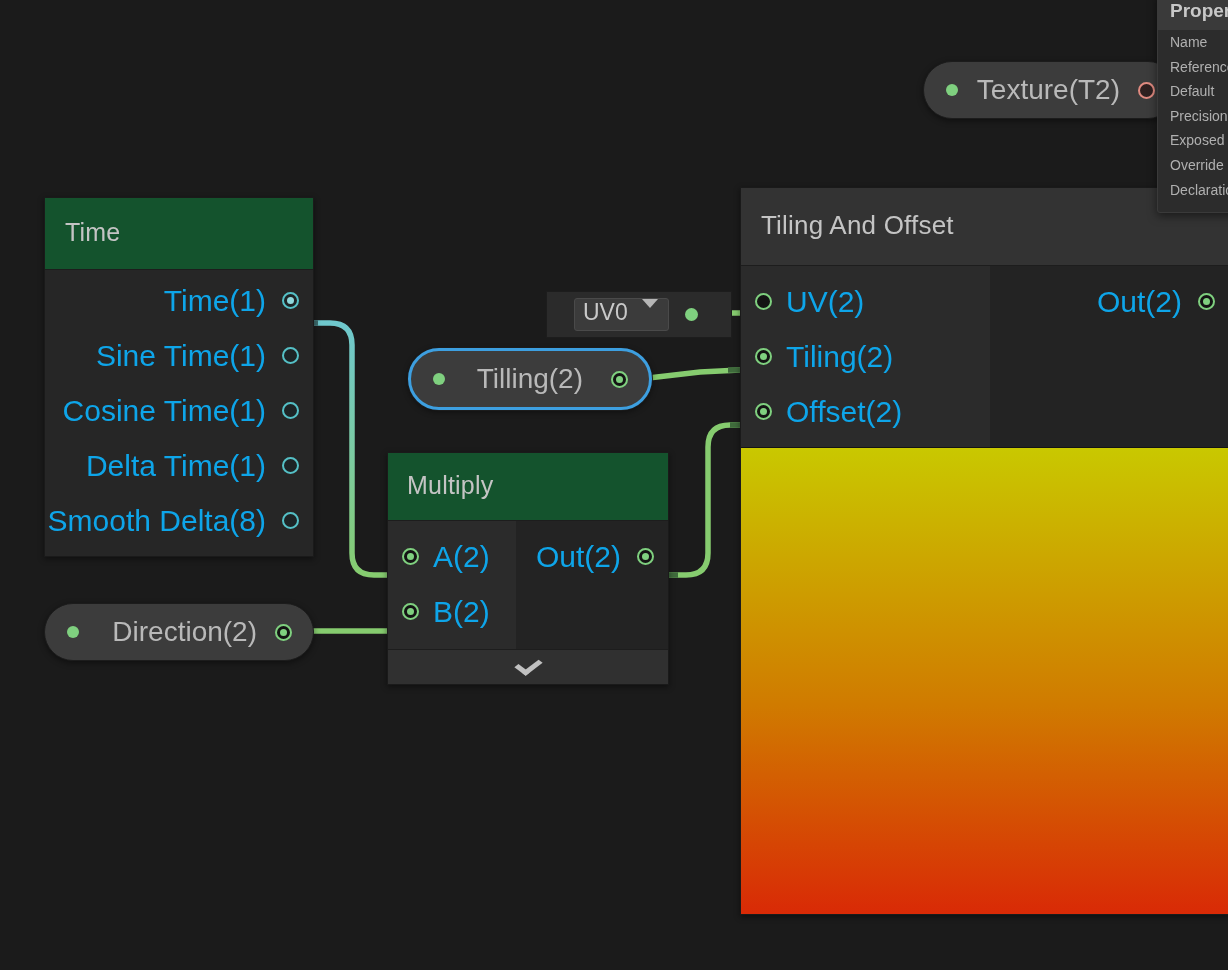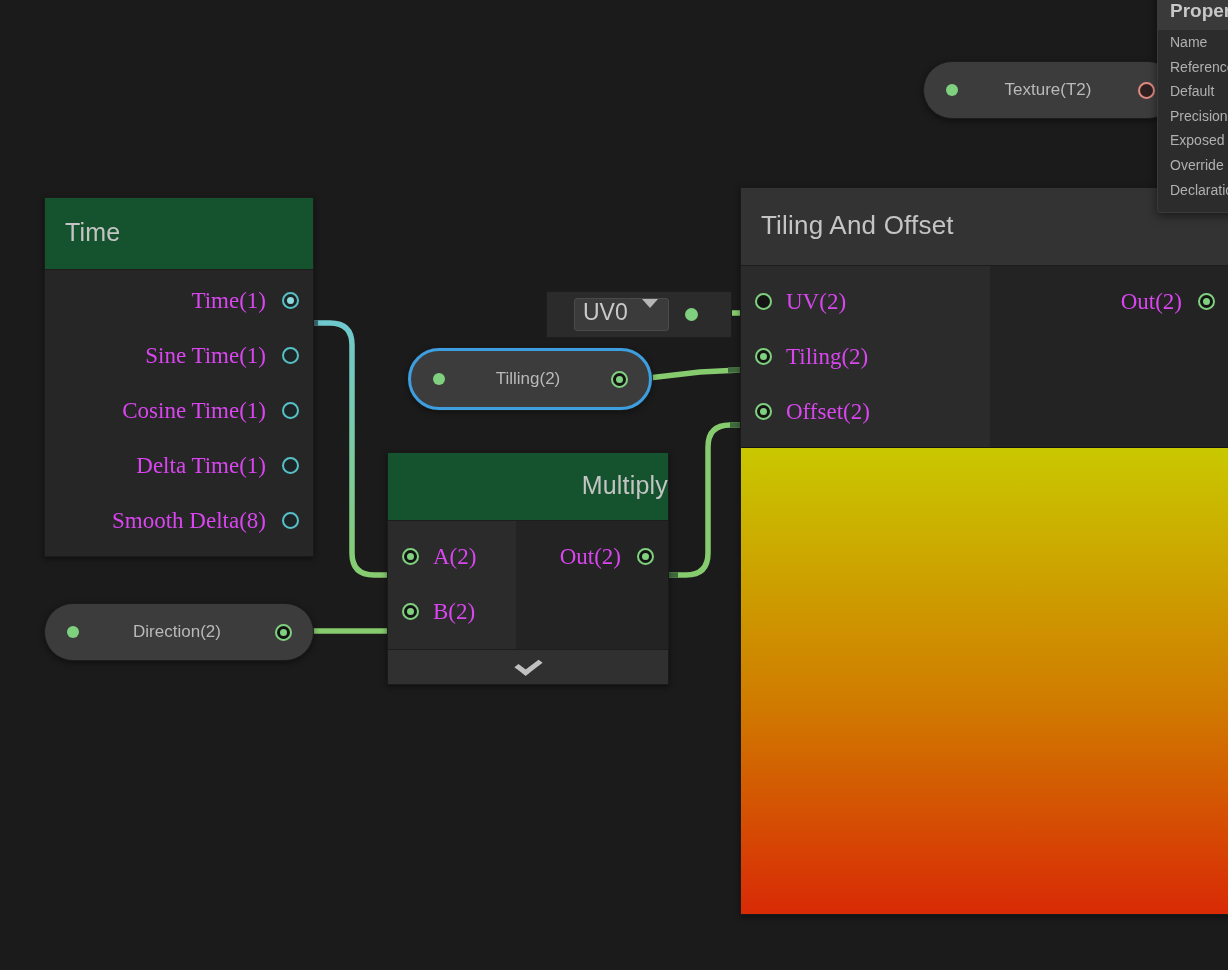--- a/index.html
+++ b/index.html
@@ -52,23 +52,22 @@
     flex: 1 1 auto;
   }
   .port-row {
     display: flex;
     align-items: center;
     height: 55px;
     white-space: nowrap;
   }
   .port-row.out { justify-content: flex-end; }
   .port-label {
-    color: #d946ef;
-    font-size: 23px;
-    font-family: Liberation Serif, serif;
+    color: #0ea5e9;
+    font-size: 30px;
   }
   .port-row.in .port-label { margin-left: 14px; padding-right: 18px; }
   .port-row.out .port-label { margin-right: 16px; }
 
   
   .port {
     width: 17px; height: 17px;
     border-radius: 50%;
     box-sizing: border-box;
     flex: 0 0 auto;
@@ -127,30 +126,30 @@
   }
   .pill .bullet {
     width: 12px; height: 12px;
     border-radius: 50%;
     background: #7fd07f;
     margin-left: 22px;
     flex: 0 0 auto;
   }
   .pill .pill-label {
     color: #b9b9b9;
-    font-size: 17px;
+    font-size: 28px;
     margin: 0 18px;
     white-space: nowrap;
     flex: 1 1 auto;
-    text-align: center;
+    text-align: right;
   }
   .pill .port { margin-right: 21px; }
 
   #pill-texture { left: 923px; top: 61px; width: 252px; }
-  #pill-tilling { left: 408px; top: 348px; width: 238px; }
+  #pill-tilling { left: 408px; top: 348px; width: 238px; gap: 10px; }
   #pill-direction { left: 44px; top: 603px; width: 268px; }
 
   
   #node-uv0 {
     position: absolute;
     left: 546px; top: 291px;
     width: 184px; height: 45px;
     background: #2b2b2b;
     border: 1px solid #1d1d1d;
     display: flex;
@@ -178,21 +177,21 @@
   }
   .small-port {
     width: 13px; height: 13px;
     border-radius: 50%;
     background: #7fd07f;
     margin-left: 16px;
   }
 
   
   #node-multiply { left: 387px; top: 452px; width: 280px; }
-  #node-multiply .node-header { padding: 18px 0 20px 19px; text-align: right; }
+  #node-multiply .node-header { padding: 18px 0 20px 19px; }
   #node-multiply .port-col-in { width: 128px; }
   #node-multiply .rows-in { padding: 8px 0 10px 0; }
   #node-multiply .rows-out { padding: 8px 0 10px 0; }
   .node-footer {
     background: #303030;
     border-top: 1px solid #1d1d1d;
     height: 34px;
     display: flex;
     align-items: center;
     justify-content: center;

